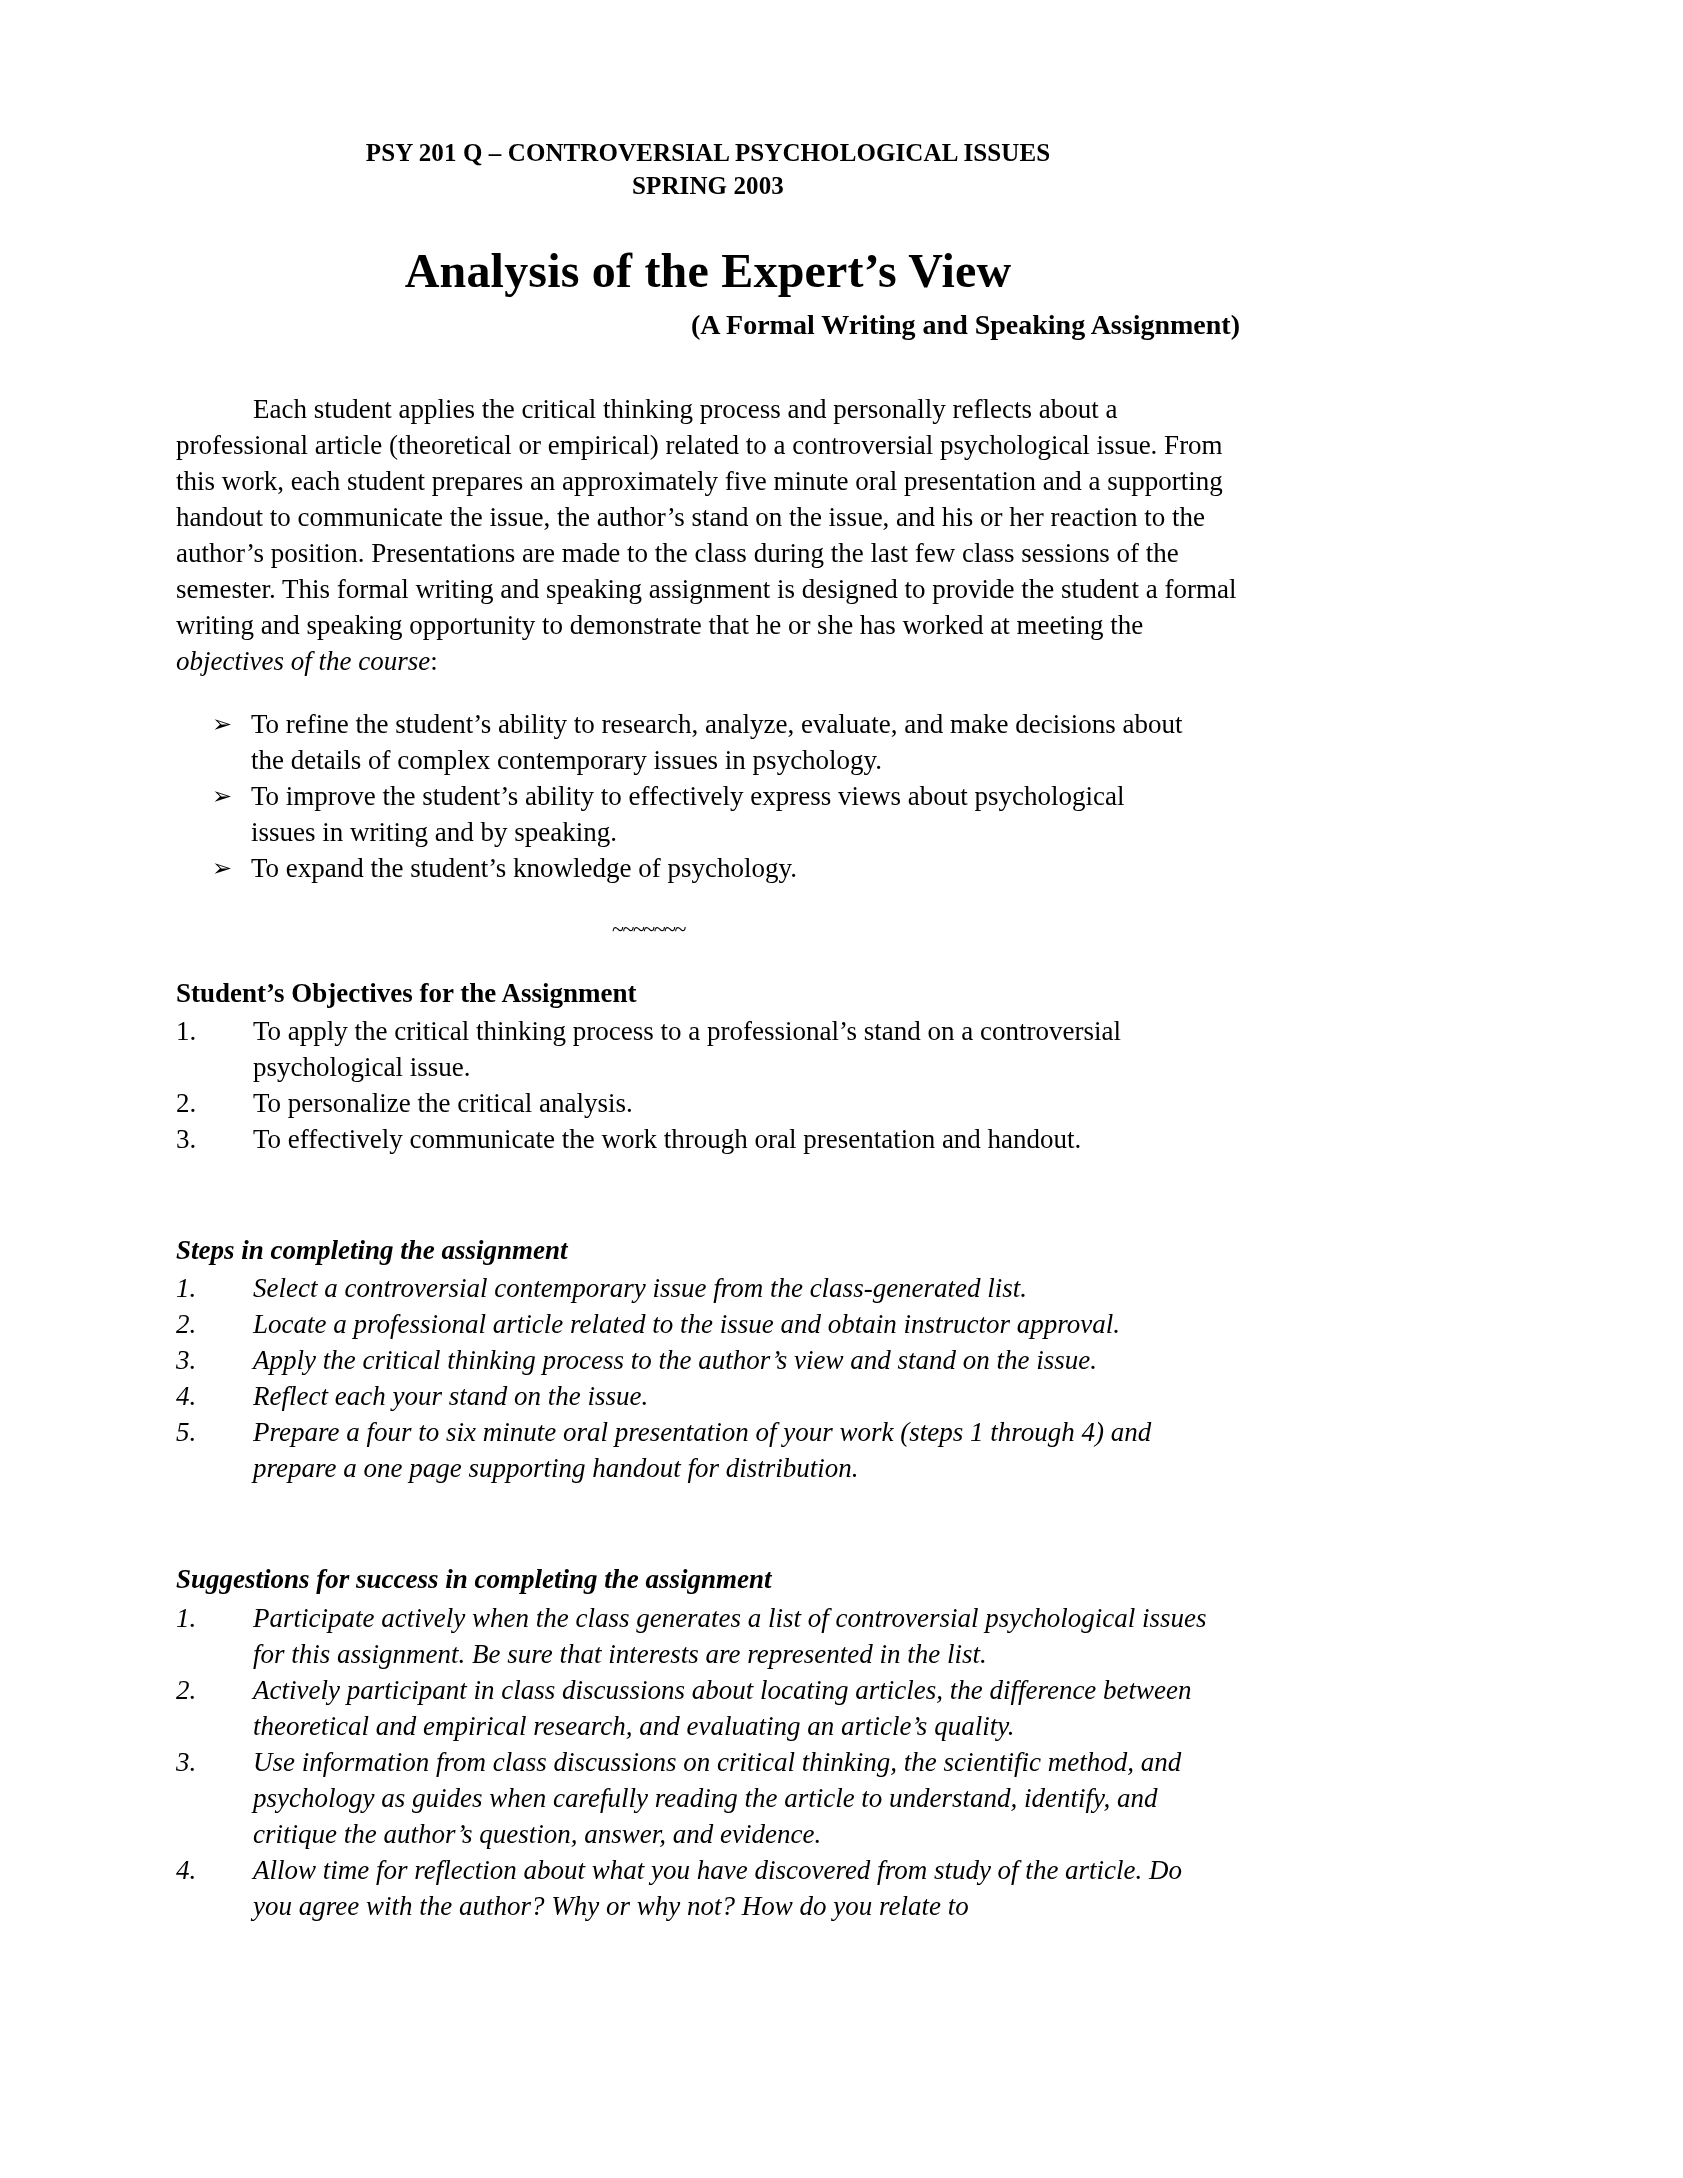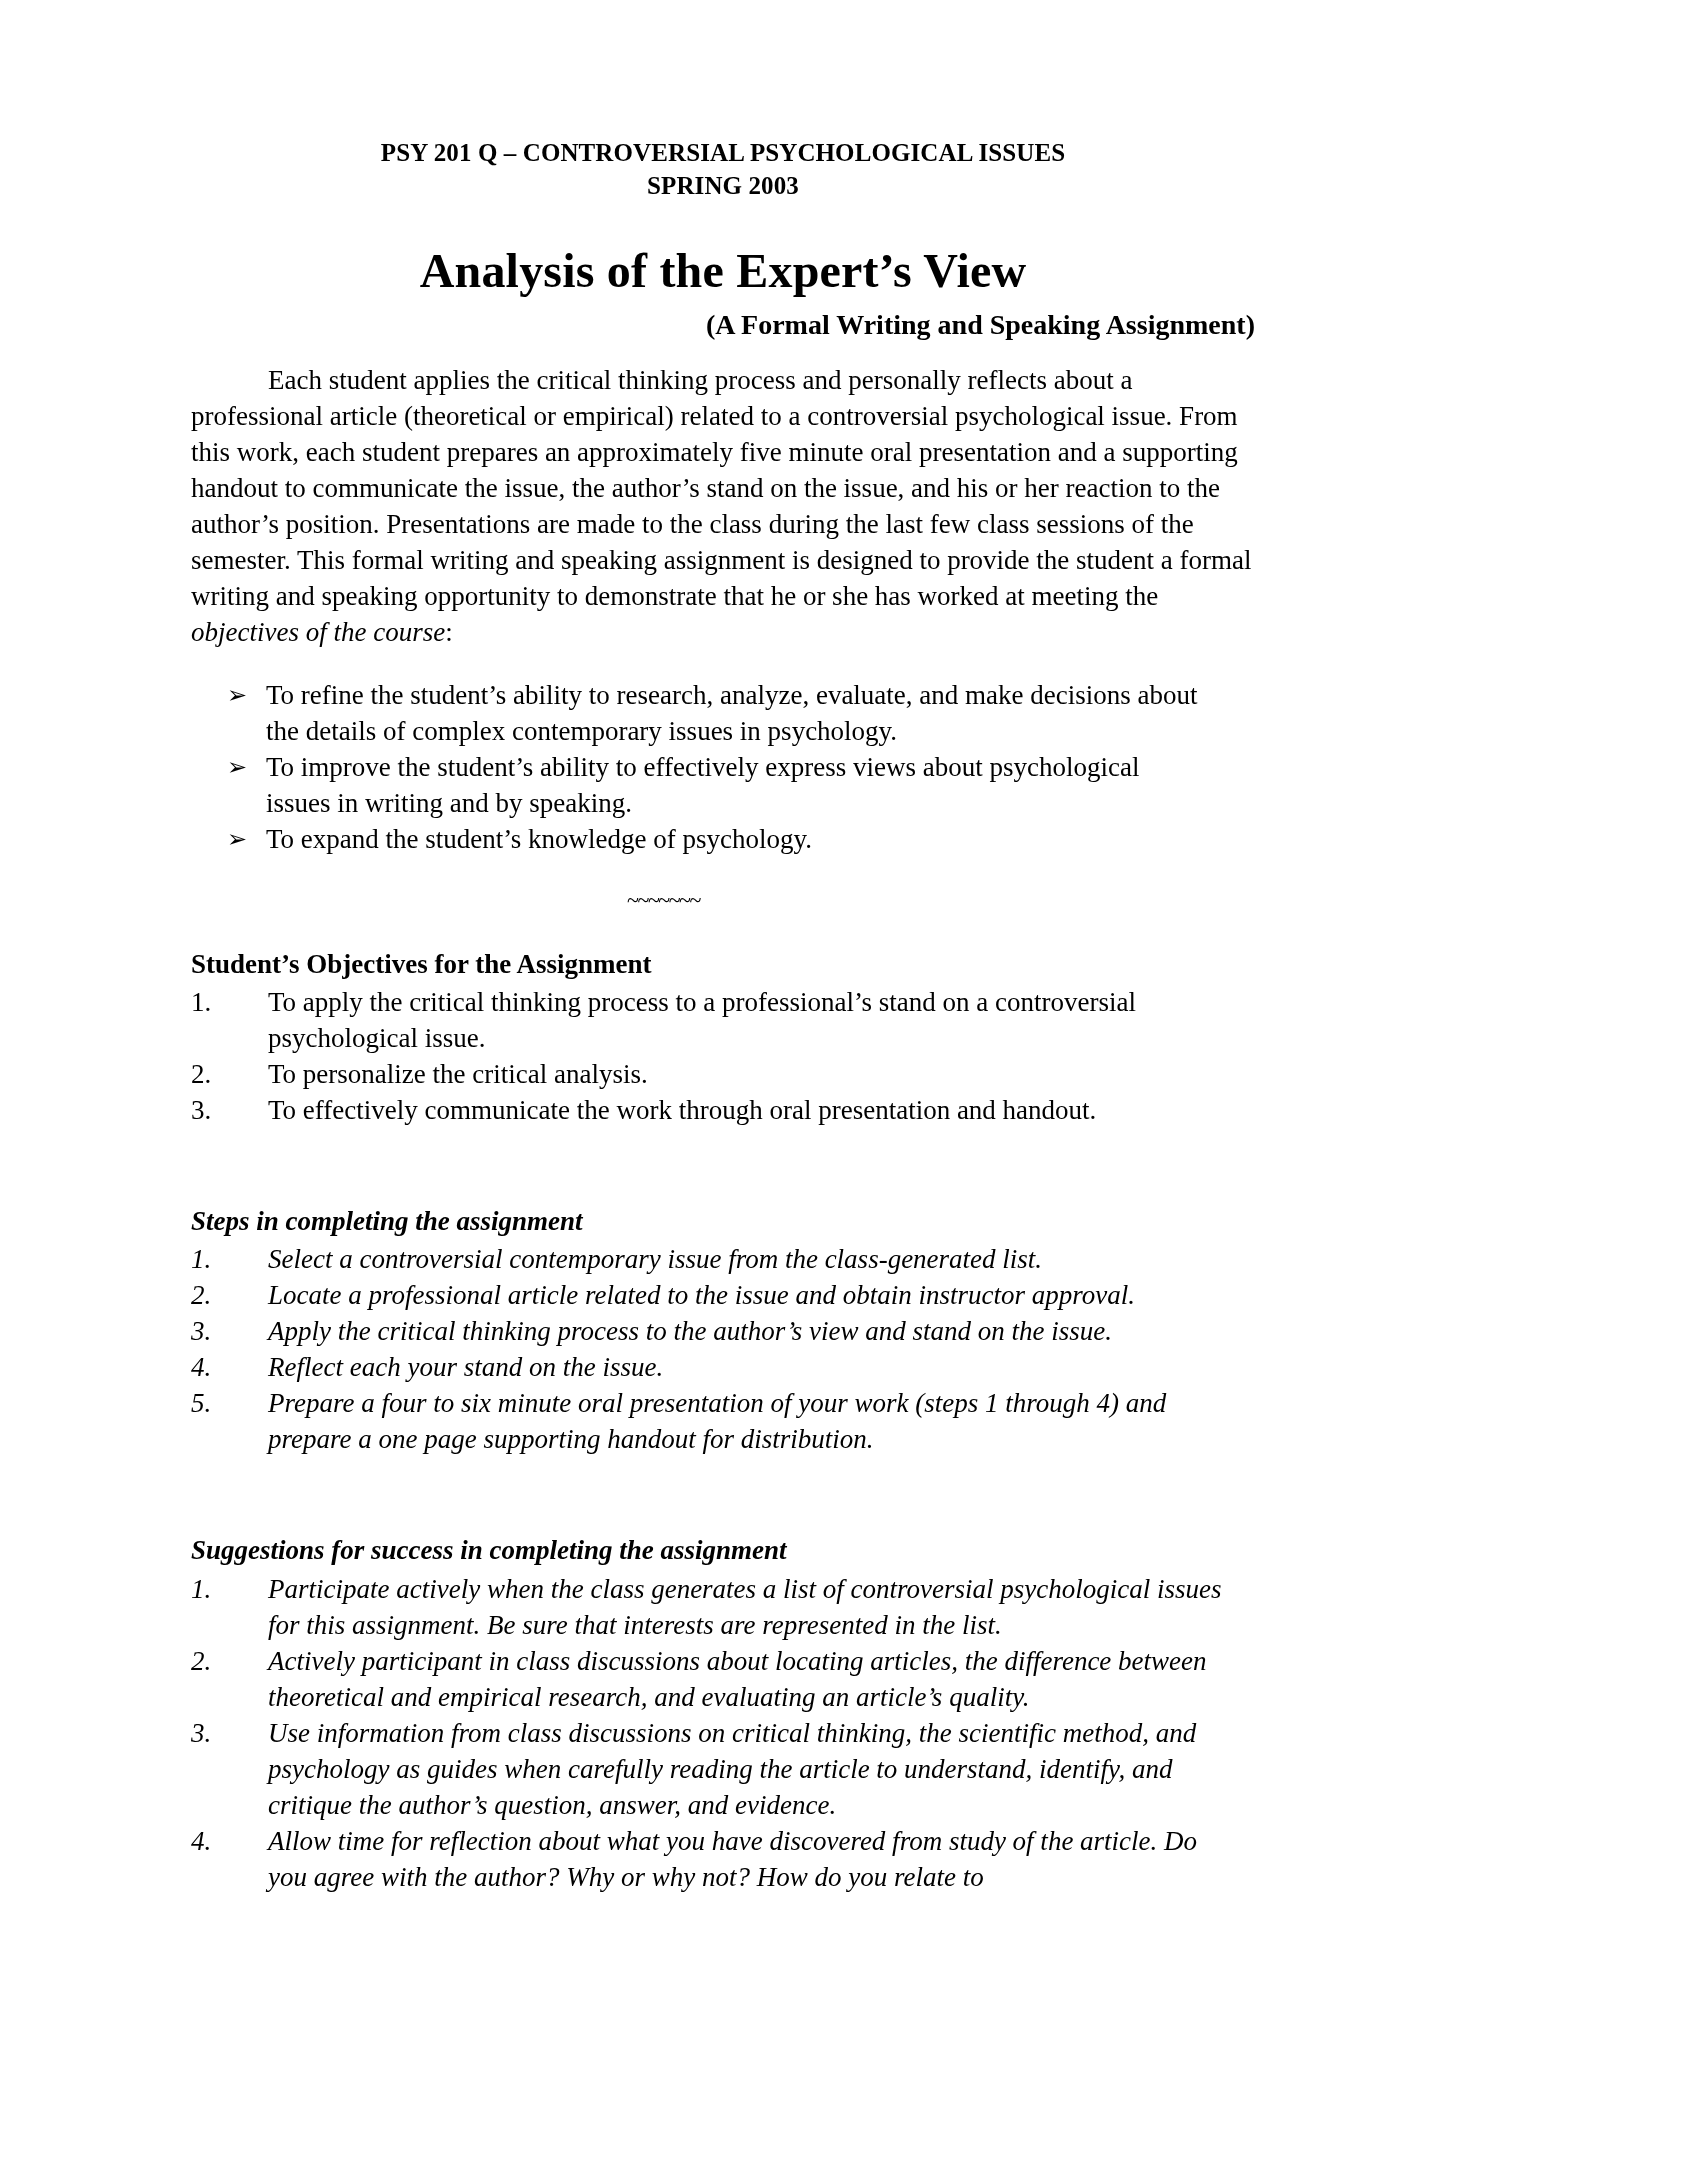--- a/index.html
+++ b/index.html
@@ -13,21 +13,21 @@
     font-family: "Liberation Serif", "DejaVu Serif", serif;
     color: #000000;
     -webkit-font-smoothing: antialiased;
   }
   .page {
     position: relative;
     width: 1683px;
     height: 2178px;
     background: #ffffff;
     box-sizing: border-box;
-    padding: 137px 0 0 15px;
+    padding: 137px 0 0 0;
     overflow: hidden;
   }
   .content {
     width: 1064px;
     margin: 0 auto 0 176px;
   }
 
   
   .doc-header {
     text-align: center;
@@ -52,21 +52,21 @@
     font-weight: bold;
     font-size: 28px;
     line-height: 1.25;
     margin-top: 6px;
   }
 
   
   .intro {
     font-size: 27px;
     line-height: 1.335;
-    margin-top: 20px;
+    margin-top: 49px;
     text-indent: 77px;
     text-align: left;
   }
   .intro em { font-style: italic; }
 
   
   .arrow-list {
     list-style: none;
     margin: 0;
     padding: 0;

